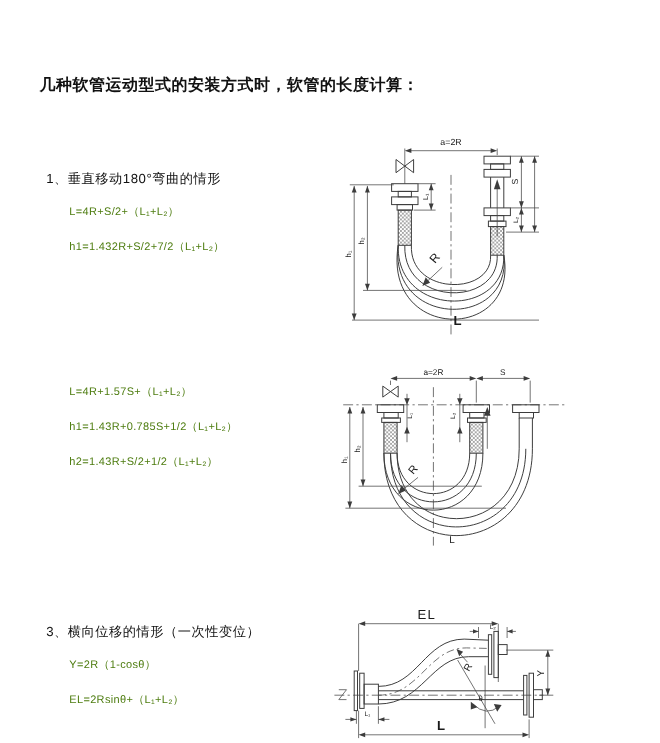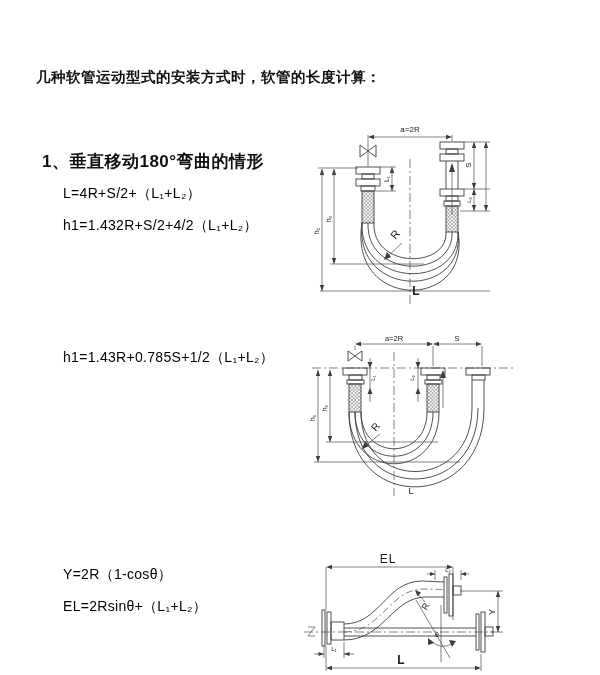--- a/index.html
+++ b/index.html
@@ -1,49 +1,52 @@
 <!DOCTYPE html>
 <html><head>
 <meta charset="utf-8">
 <style>
   html,body{margin:0;padding:0;background:#fff;}
   .page{position:relative;width:600px;height:675px;background:#ffffff;overflow:hidden;
         font-family:"Liberation Sans","DejaVu Sans",sans-serif;color:#111;margin-top:47px;}
   .title{position:absolute;left:36px;top:21px;font-size:14.5px;font-weight:bold;letter-spacing:.5px;}
   .sec{position:absolute;left:42px;}
-  .sec .h{font-size:17px;font-weight:bold;letter-spacing:.5px;line-height:18px;margin:0 0 13px 0;}
-  .sec .f{font-size:14px;line-height:18px;margin:0 0 14px 21px;letter-spacing:.3px;color:#000000;}
+  .sec .h{font-size:12px;font-weight:normal;letter-spacing:.5px;line-height:18px;margin:0 0 13px 0;}
+  .sec .f{font-size:10px;line-height:18px;margin:0 0 14px 21px;letter-spacing:.3px;color:#4d7c0f;}
   .sec1{top:106px}.sec2{top:301px}.sec3{top:518px}
   .dg{position:absolute;}
   .d1{left:312px;top:72px}.d2{left:310px;top:283px}.d3{left:298px;top:503px}
   svg .ln{stroke:#3c3c3c;stroke-width:0.9;fill:none;}
   svg .thin{stroke:#4a4a4a;stroke-width:0.7;fill:none;}
   svg .cl{stroke-dasharray:9 3 2 3;}
   svg .cd{stroke-dasharray:7 3 2 3;}
   svg .fl{fill:#3c3c3c;stroke:none;}
   svg text{fill:#1a1a1a;font-family:"Liberation Sans","DejaVu Sans",sans-serif;}
 </style>
 </head>
 <body>
 
 <div class="page">
 
   <div class="title">几种软管运动型式的安装方式时，软管的长度计算：</div>
 
   <section class="sec sec1">
     <div class="h">1、垂直移动180°弯曲的情形</div>
     <div class="f">L=4R+S/2+（L₁+L₂）</div>
-    <div class="f">h1=1.432R+S/2+4/2（L₁+L₂）</div>
+    <div class="f">h1=1.432R+S/2+7/2（L₁+L₂）</div>
   </section>
 
   <section class="sec sec2">
+    <div class="f">L=4R+1.57S+（L₁+L₂）</div>
     <div class="f">h1=1.43R+0.785S+1/2（L₁+L₂）</div>
+    <div class="f">h2=1.43R+S/2+1/2（L₁+L₂）</div>
   </section>
 
   <section class="sec sec3">
+    <div class="h">3、横向位移的情形（一次性变位）</div>
     <div class="f">Y=2R（1-cosθ）</div>
     <div class="f">EL=2Rsinθ+（L₁+L₂）</div>
   </section>
 
   <svg class="dg d1" width="278" height="192" viewBox="0 0 278 192">
     <defs>
       <pattern id="hb1" width="3.5" height="3.5" patternUnits="userSpaceOnUse">
         <path d="M0,3.5 L3.5,0 M0,0 L3.5,3.5" stroke="#666" stroke-width="0.5"></path>
       </pattern>
     </defs>

